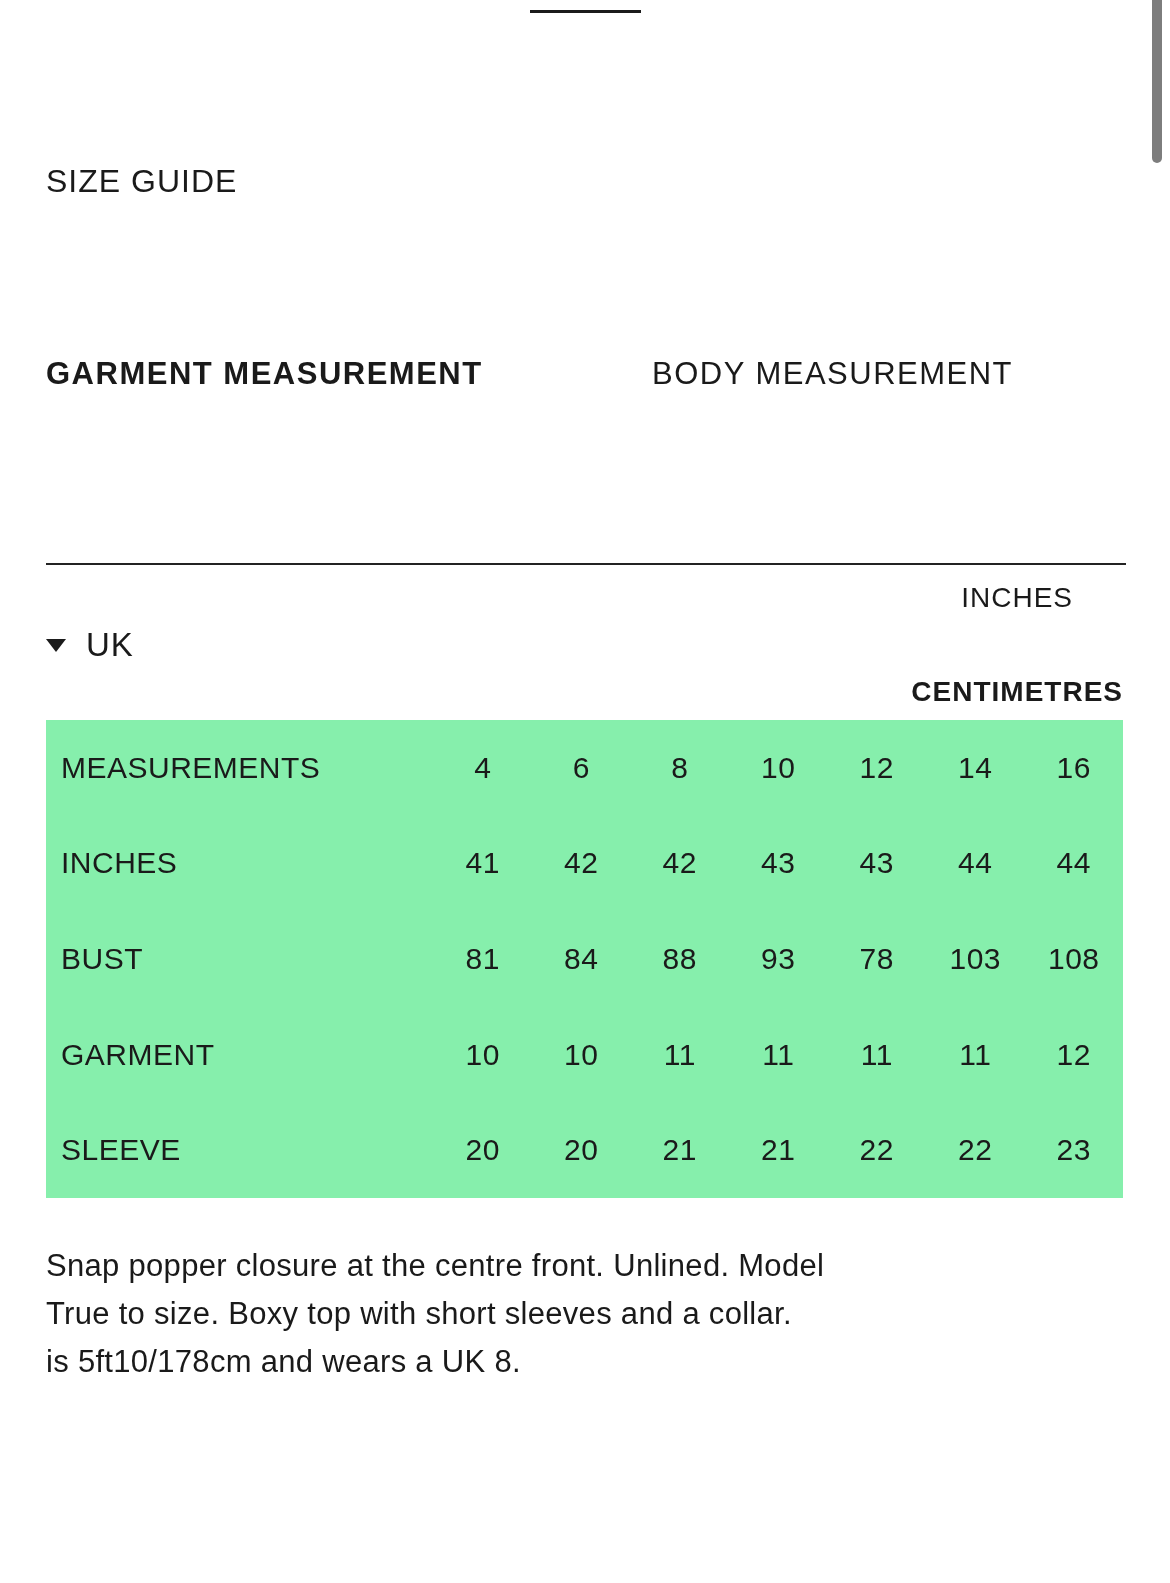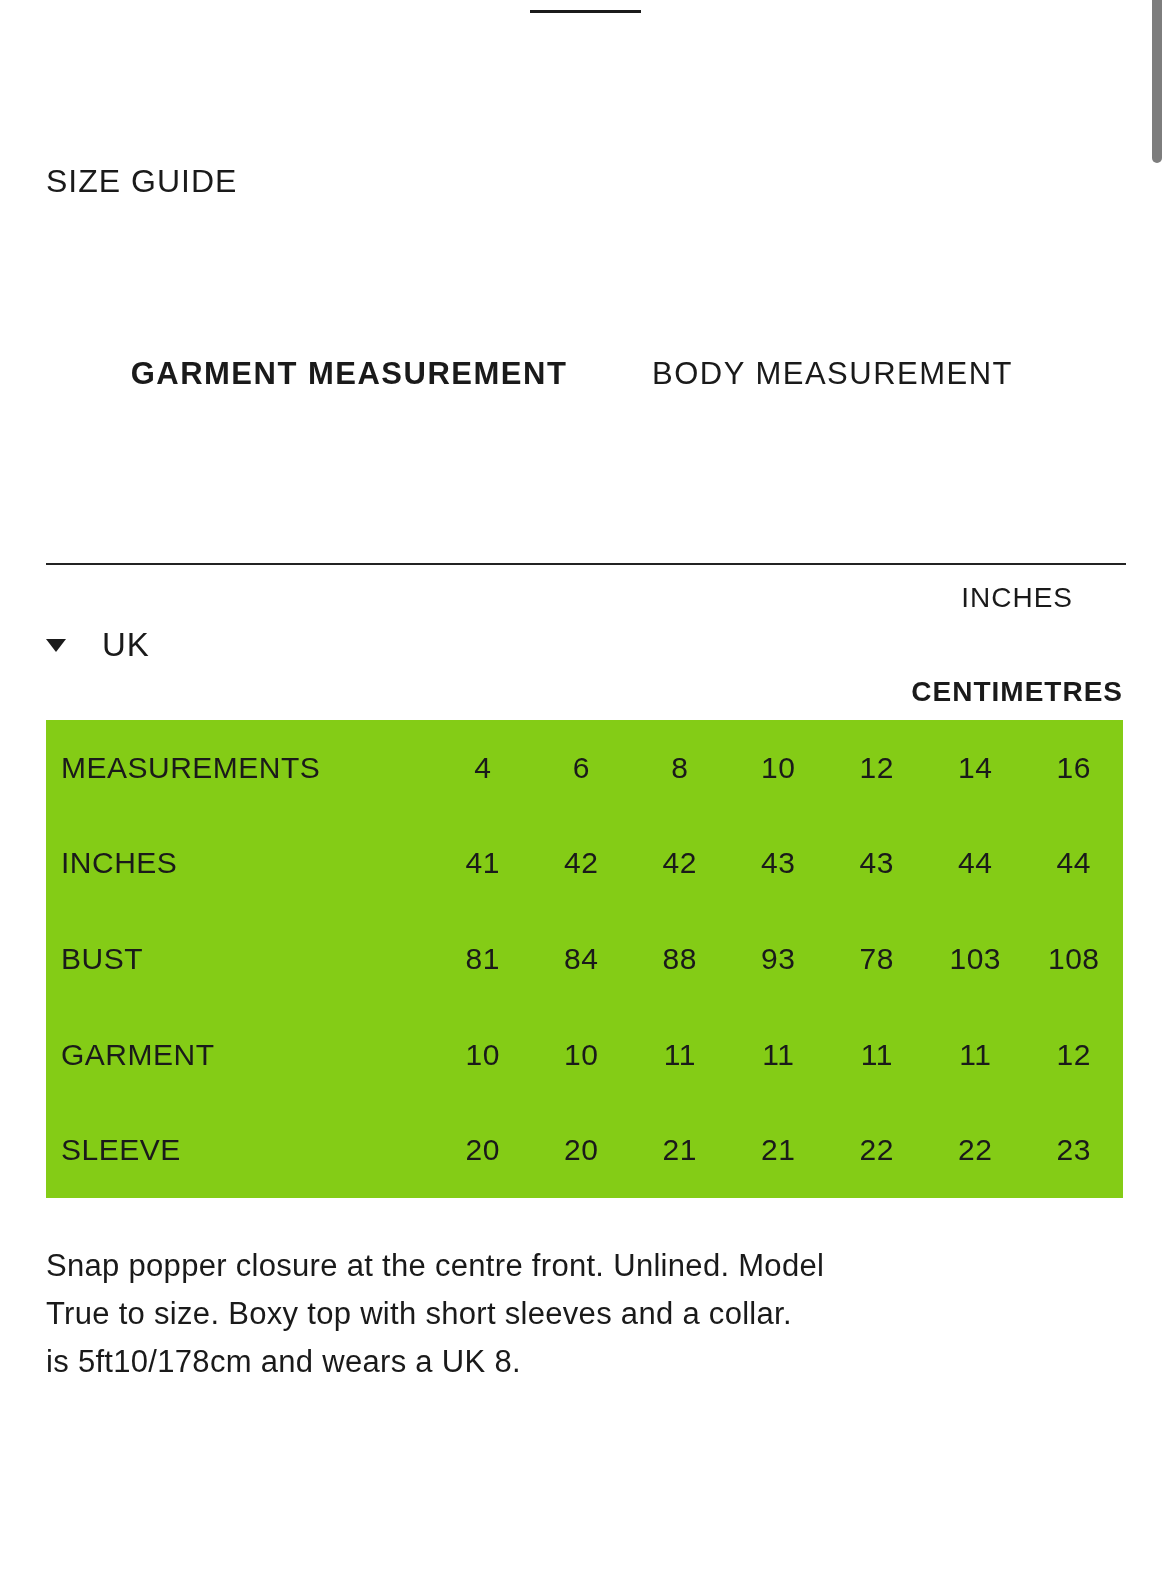--- a/index.html
+++ b/index.html
@@ -65,21 +65,20 @@
   }
   .tab {
     font-size: 31px;
     letter-spacing: 1.5px;
     font-weight: 400;
     white-space: nowrap;
   }
   .tab-first {
     width: 606px;
     flex: 0 0 606px;
-    text-align: center;
   }
   .tab.active {
     font-weight: 700;
   }
 
   .divider {
     position: absolute;
     left: 46px;
     top: 563px;
     width: 1080px;
@@ -93,21 +92,21 @@
     top: 624px;
     width: 1077px;
     height: 42px;
     display: flex;
     align-items: center;
     justify-content: space-between;
   }
   .region {
     display: flex;
     align-items: center;
-    gap: 36px;
+    gap: 20px;
   }
   .tri {
     width: 0;
     height: 0;
     border-left: 10px solid transparent;
     border-right: 10px solid transparent;
     border-top: 13px solid #1b1b1b;
     display: inline-block;
   }
   .region-value {
@@ -128,21 +127,21 @@
   }
   .unit.active {
     font-weight: 700;
   }
 
   .size-table {
     position: absolute;
     left: 46px;
     top: 720px;
     width: 1077px;
-    background: #84cc16;
+    background: #86efac;
   }
   .t-row {
     display: flex;
     align-items: center;
     height: 95.6px;
   }
   .cell {
     font-size: 30px;
     letter-spacing: 0.5px;
   }

